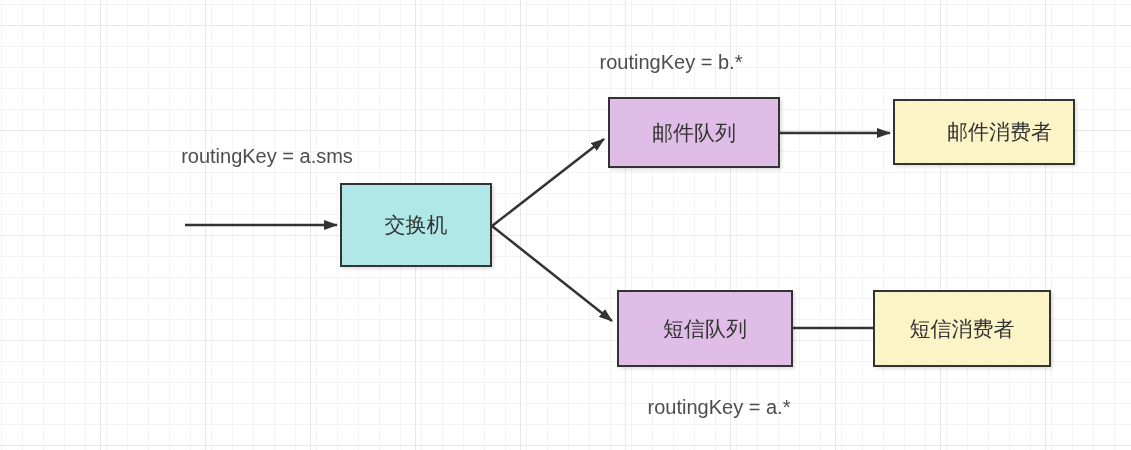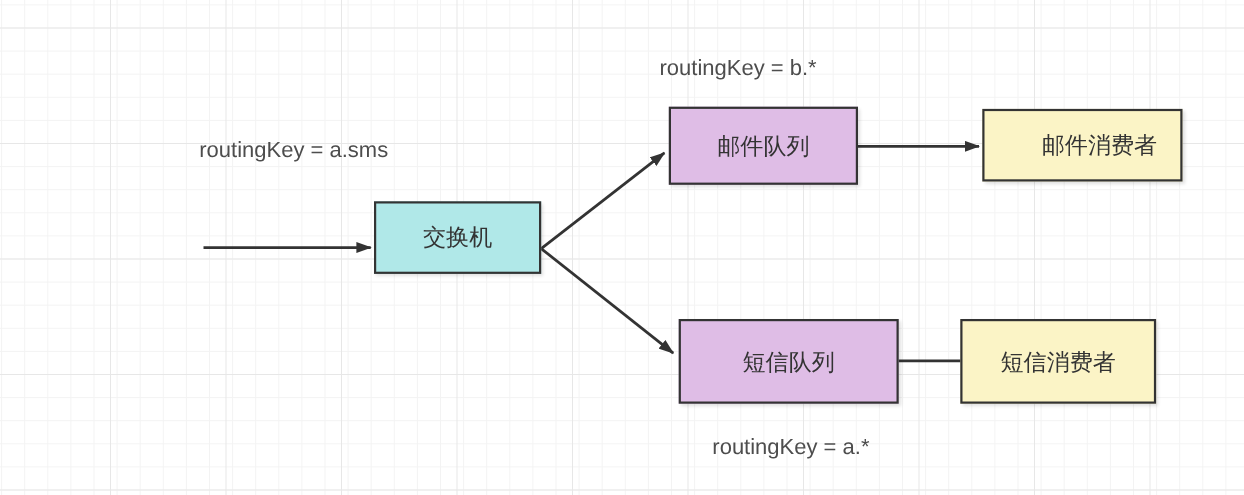--- a/index.html
+++ b/index.html
@@ -26,32 +26,32 @@
   .node {
     position: absolute; z-index: 2;
     border: 2.5px solid #333333;
     box-sizing: border-box;
     display: flex; align-items: center; justify-content: center;
     font-size: 21px; color: #333333;
     box-shadow: 2px 2px 3px rgba(0,0,0,0.12);
     white-space: nowrap;
   }
   .node-producer      { left: 22px;  top: 188px; width: 163px; height: 74px; }
-  .node-exchange      { left: 340px; top: 183px; width: 152px; height: 66px; }
+  .node-exchange      { left: 340px; top: 183px; width: 152px; height: 84px; }
   .node-mail-queue    { left: 608px; top: 97px;  width: 172px; height: 71px; }
   .node-mail-consumer { left: 893px; top: 99px;  width: 182px; height: 66px; padding-left: 31px; }
-  .node-sms-queue     { left: 617px; top: 290px; width: 200px; height: 77px; }
+  .node-sms-queue     { left: 617px; top: 290px; width: 176px; height: 77px; }
   .node-sms-consumer  { left: 873px; top: 290px; width: 178px; height: 77px; }
   .edge-label {
     position: absolute; z-index: 2;
     transform: translateX(-50%);
     font-size: 20px; color: #4d4d4d;
     white-space: nowrap;
   }
-  .label-a-sms { left: 267px; top: 126px; text-align: right; }
+  .label-a-sms { left: 267px; top: 145px; text-align: right; }
   .label-b-star { left: 671px; top: 51px; }
   .label-a-star { left: 719px; top: 396px; text-align: center; }
 </style>
 </head>
 <body>
 
 <div class="canvas">
 
   <svg class="edges-layer" width="1131" height="450">
     <defs>

